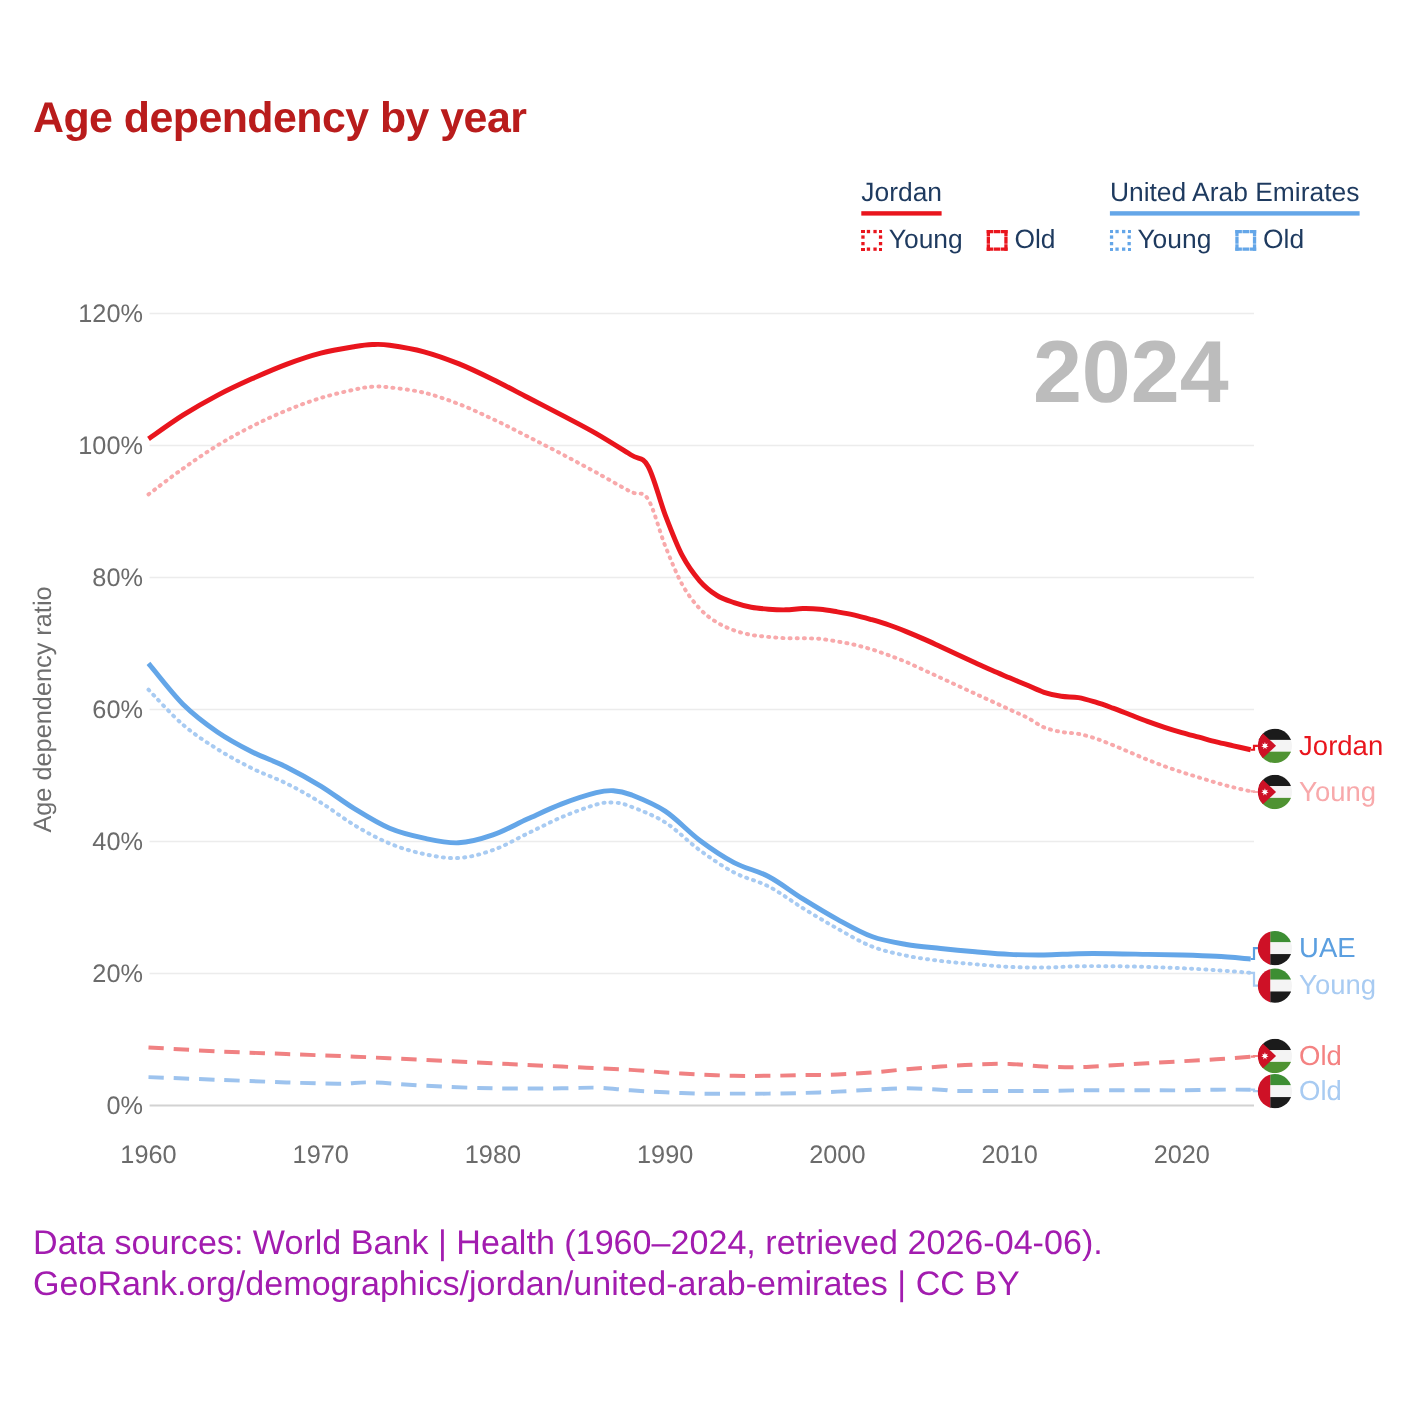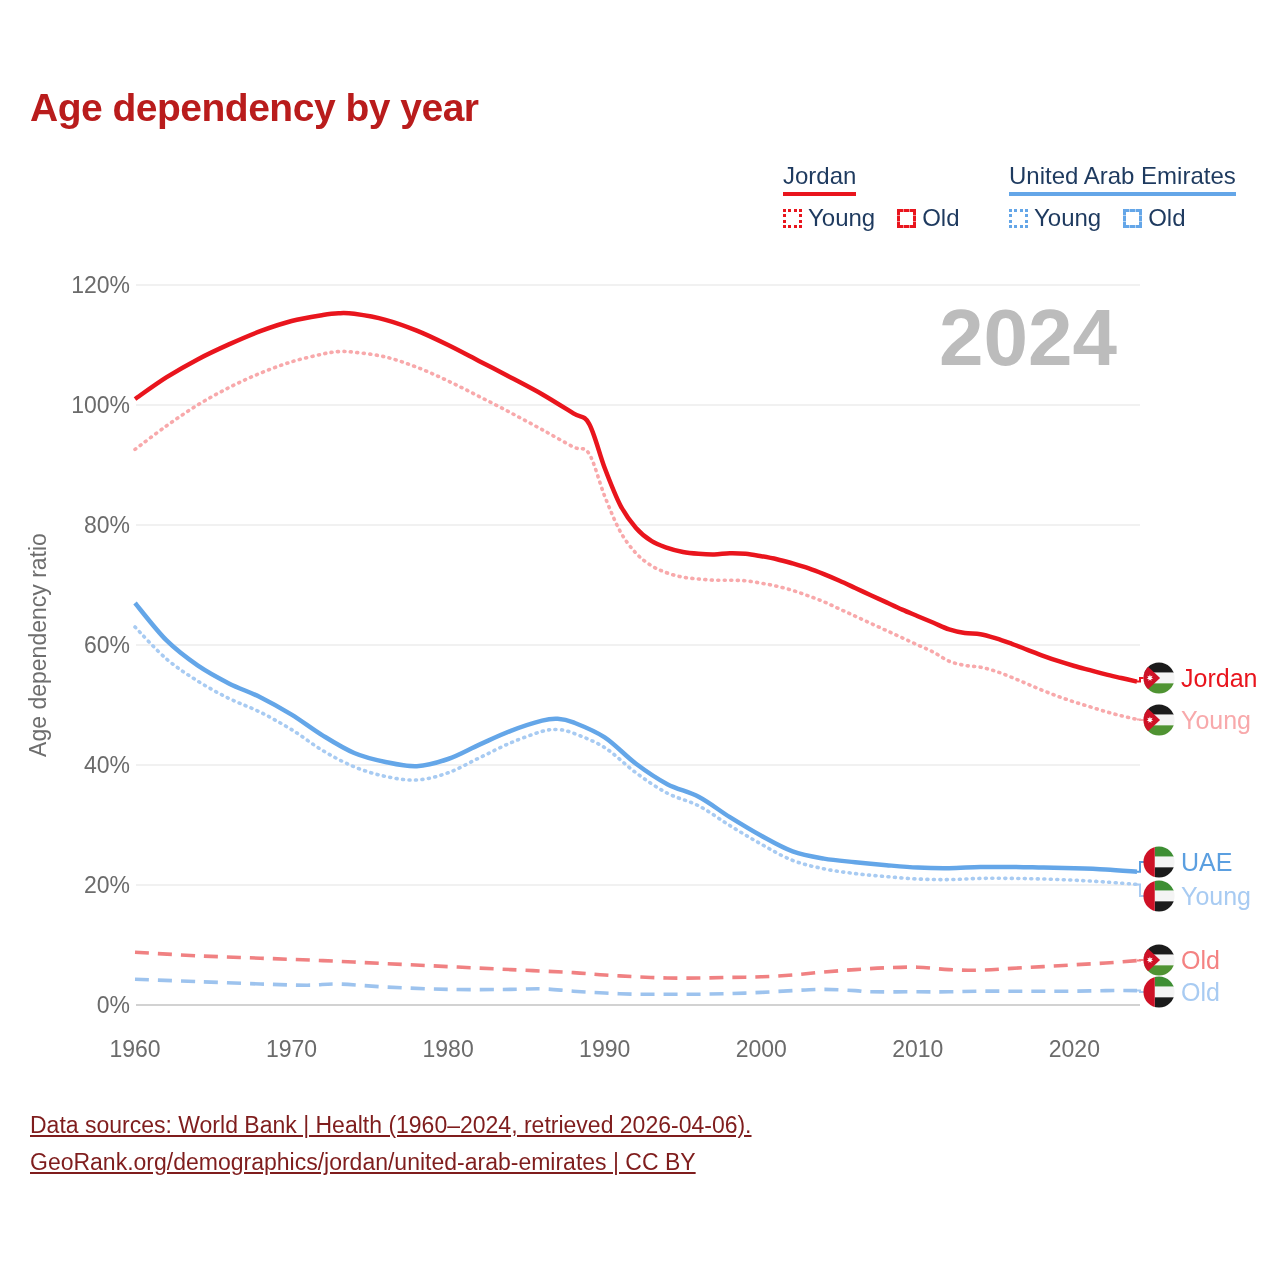--- a/index.html
+++ b/index.html
@@ -10,21 +10,21 @@
   #legend-jordan{left:783px;}
   #legend-uae{left:1009px;}
   .legend-country{display:inline-block;font-size:24px;color:#1e3a5f;padding-bottom:3px;border-bottom:4px solid #999;cursor:pointer;line-height:1.1;}
   .legend-items{margin-top:8px;display:flex;gap:22px;font-size:24px;color:#1e3a5f;}
   .legend-item{display:flex;align-items:center;gap:6px;cursor:pointer;}
   .swatch{width:19px;height:19px;border-width:3px;box-sizing:border-box;background:#fff;}
   #chart-svg{position:absolute;left:0;top:0;}
   .end-label{position:absolute;left:1143px;display:flex;align-items:center;gap:6px;height:34px;}
   .end-label-text{font-size:25px;white-space:nowrap;}
   .flag{width:32px;height:32px;flex:0 0 32px;}
-  .footer-line{position:absolute;left:30px;font-size:23px;color:#7f1d1d;text-decoration:underline;}
+  .footer-line{position:absolute;left:30px;font-size:31px;color:#a21caf;}
   #footer-line1{top:1112px;}
   #footer-line2{top:1149px;text-align:right;}
 </style>
 </head>
 <body>
 
 <div class="page">
 
   <h1 class="title">Age dependency by year</h1>
 

